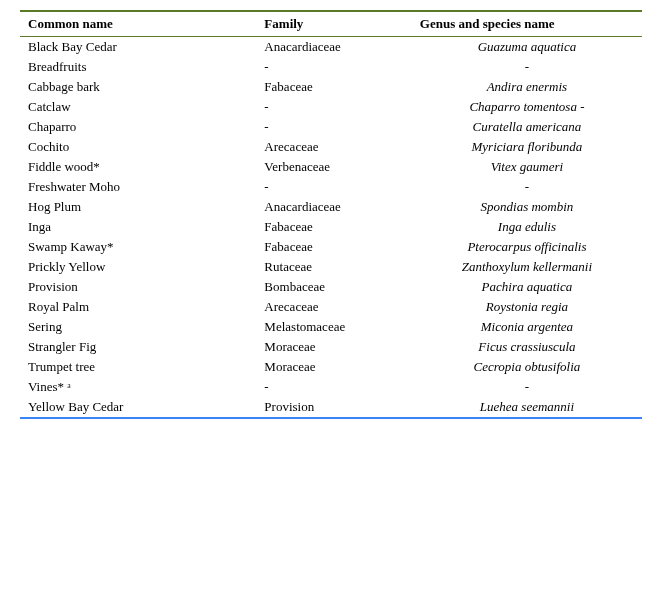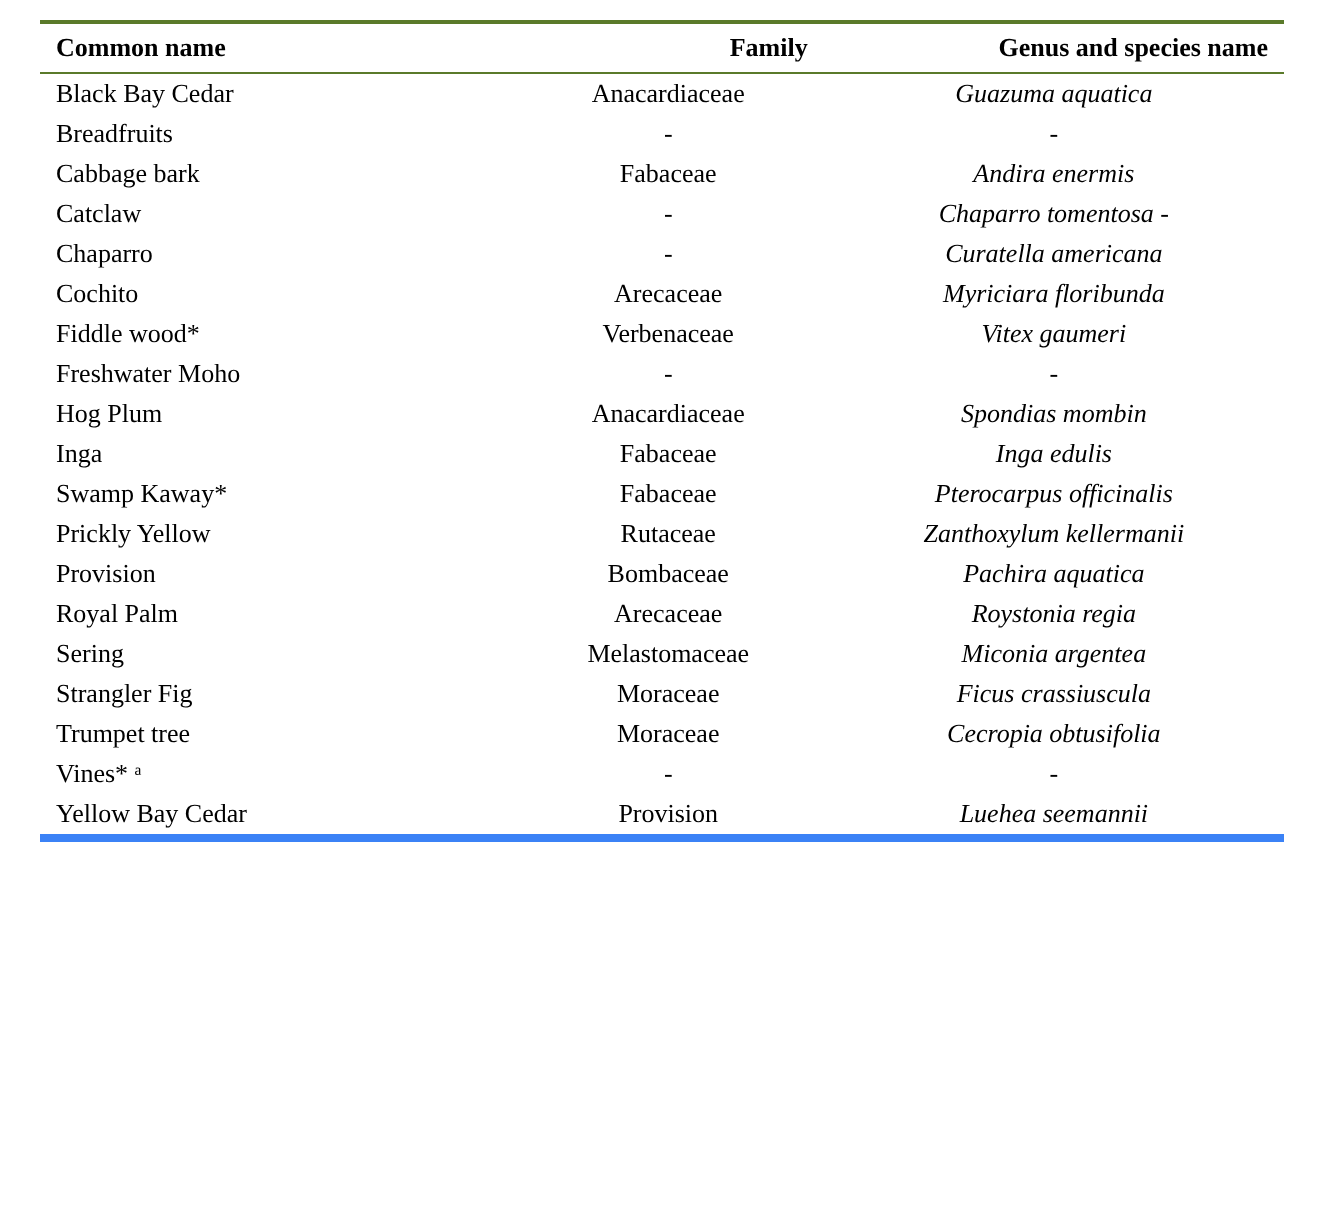--- a/index.html
+++ b/index.html
@@ -9,47 +9,47 @@
       background: #fff;
       color: #000;
       width: 662px;
       min-height: 612px;
       padding: 10px 20px 20px 20px;
     }
     table {
       width: 100%;
       border-collapse: collapse;
       border-top: 2px solid #5a7a2a;
-      border-bottom: 4px solid #3b82f6;
+      border-bottom: 2px solid #3b82f6;
     }
     thead tr {
       border-bottom: 1.5px solid #5a7a2a;
     }
     th {
       font-weight: bold;
       font-style: normal;
       font-family: serif;
       padding: 4px 8px;
-      text-align: right;
+      text-align: left;
       font-size: 13px;
     }
     th.col-common {
       text-align: left;
     }
     td {
       padding: 2px 8px;
       font-size: 13px;
       vertical-align: top;
     }
     td.col-common {
       text-align: left;
       width: 38%;
     }
     td.col-family {
-      text-align: center;
+      text-align: left;
       width: 25%;
     }
     td.col-genus {
       text-align: center;
       width: 37%;
       font-style: italic;
     }
     .no-italic {
       font-style: normal;
     }

